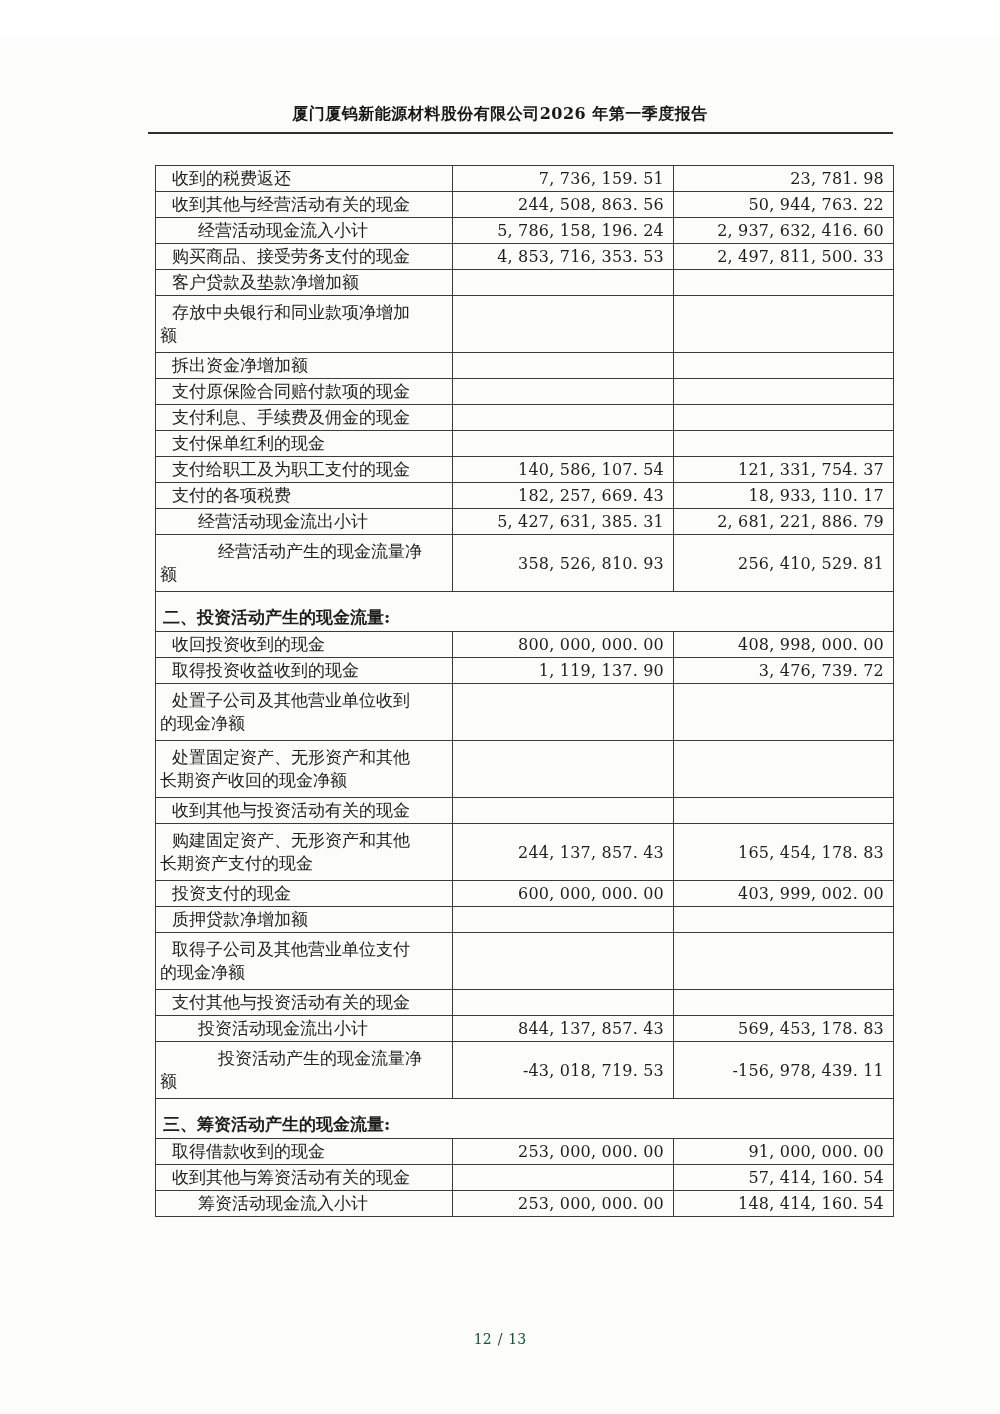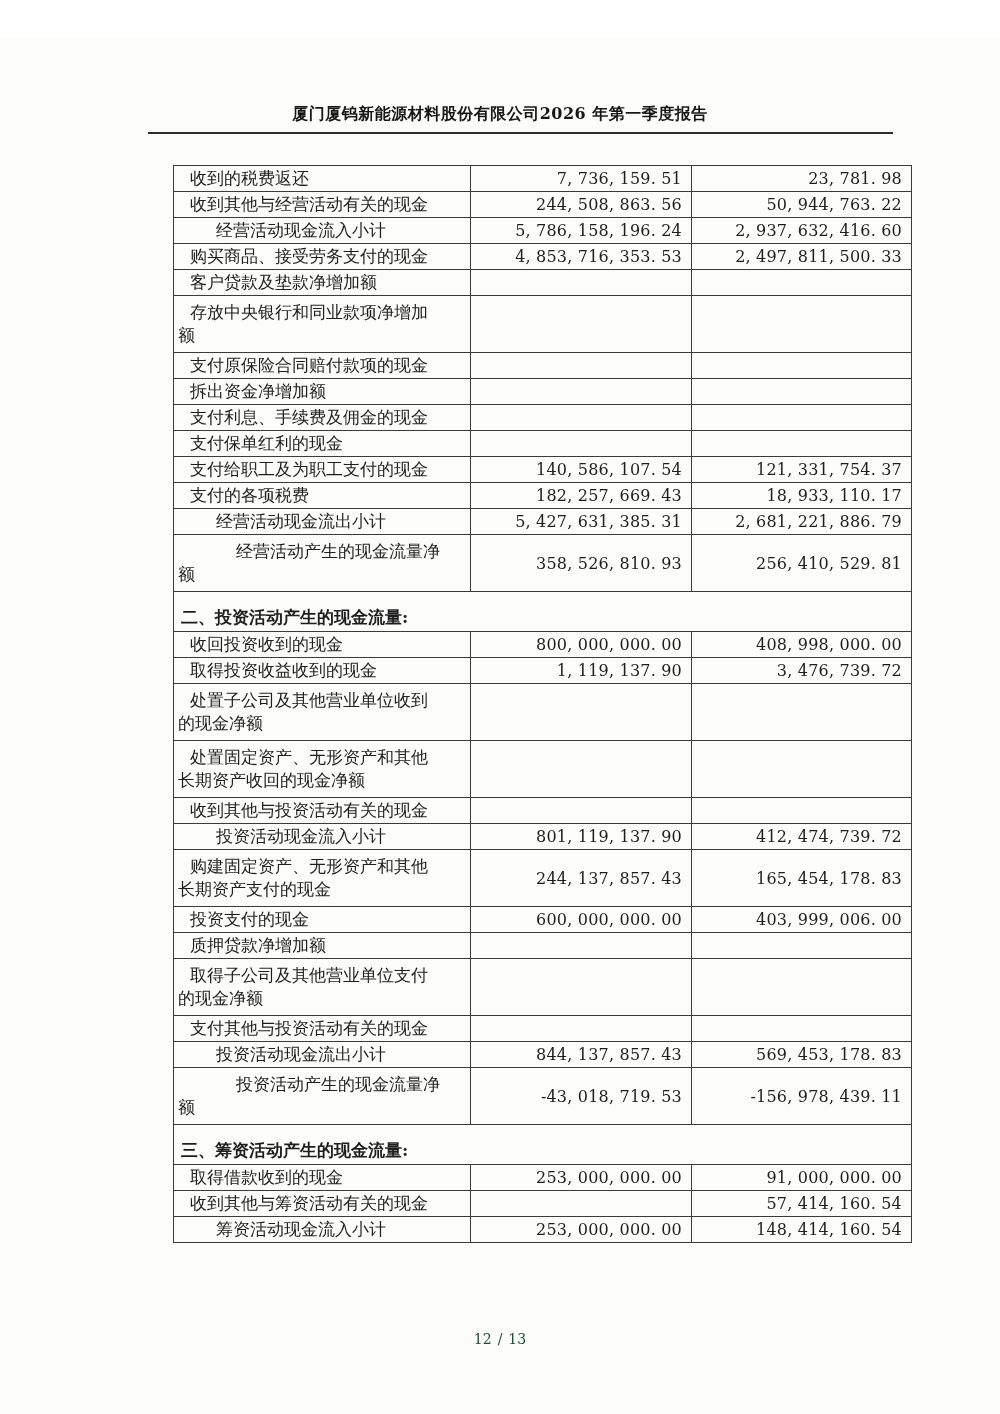--- a/index.html
+++ b/index.html
@@ -32,21 +32,21 @@
     position: absolute;
     top: 95px;
     left: 148px;
     width: 745px;
     height: 0;
     border-top: 2px solid #2e2e2e;
   }
   table.cashflow-table {
     position: absolute;
     top: 128px;
-    left: 173px;
+    left: 155px;
     width: 738px;
     border-collapse: collapse;
     table-layout: fixed;
   }
   .cell {
     border: 1px solid #3b3b3b;
     font-size: 17px;
     color: #1e1e1e;
     vertical-align: middle;
     overflow: hidden;
@@ -130,26 +130,26 @@
           <td class="cell num-cell"></td>
           <td class="cell num-cell"></td>
         </tr>
         <tr class="tall">
           <td class="cell label-cell indent-1">存放中央银行和同业款项净增加
 额</td>
           <td class="cell num-cell"></td>
           <td class="cell num-cell"></td>
         </tr>
         <tr>
+          <td class="cell label-cell indent-1">拆出资金净增加额</td>
+          <td class="cell num-cell"></td>
+          <td class="cell num-cell"></td>
+        </tr>
+        <tr>
           <td class="cell label-cell indent-1">支付原保险合同赔付款项的现金</td>
-          <td class="cell num-cell"></td>
-          <td class="cell num-cell"></td>
-        </tr>
-        <tr>
-          <td class="cell label-cell indent-1">拆出资金净增加额</td>
           <td class="cell num-cell"></td>
           <td class="cell num-cell"></td>
         </tr>
         <tr>
           <td class="cell label-cell indent-1">支付利息、手续费及佣金的现金</td>
           <td class="cell num-cell"></td>
           <td class="cell num-cell"></td>
         </tr>
         <tr>
           <td class="cell label-cell indent-1">支付保单红利的现金</td>
@@ -200,35 +200,30 @@
           <td class="cell label-cell indent-1">处置固定资产、无形资产和其他
 长期资产收回的现金净额</td>
           <td class="cell num-cell"></td>
           <td class="cell num-cell"></td>
         </tr>
         <tr>
           <td class="cell label-cell indent-1">收到其他与投资活动有关的现金</td>
           <td class="cell num-cell"></td>
           <td class="cell num-cell"></td>
         </tr>
-        <tr>
-          <td class="cell label-cell indent-2">投资活动现金流入小计</td>
-          <td class="cell num-cell">801, 119, 137. 90</td>
-          <td class="cell num-cell">412, 474, 739. 72</td>
-        </tr>
         <tr class="tall">
           <td class="cell label-cell indent-1">购建固定资产、无形资产和其他
 长期资产支付的现金</td>
           <td class="cell num-cell">244, 137, 857. 43</td>
           <td class="cell num-cell">165, 454, 178. 83</td>
         </tr>
         <tr>
           <td class="cell label-cell indent-1">投资支付的现金</td>
           <td class="cell num-cell">600, 000, 000. 00</td>
-          <td class="cell num-cell">403, 999, 006. 00</td>
+          <td class="cell num-cell">403, 999, 002. 00</td>
         </tr>
         <tr>
           <td class="cell label-cell indent-1">质押贷款净增加额</td>
           <td class="cell num-cell"></td>
           <td class="cell num-cell"></td>
         </tr>
         <tr class="tall">
           <td class="cell label-cell indent-1">取得子公司及其他营业单位支付
 的现金净额</td>
           <td class="cell num-cell"></td>

